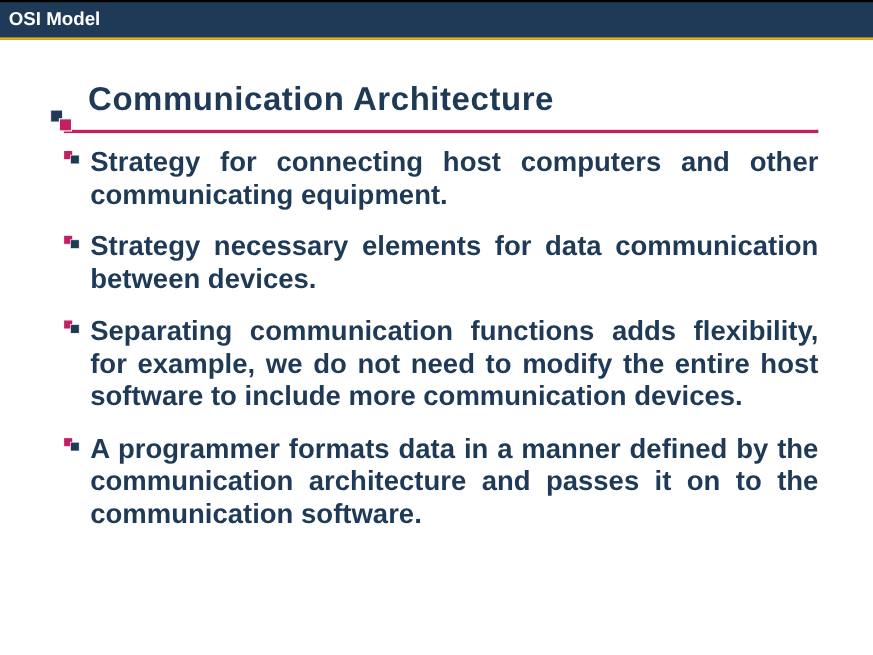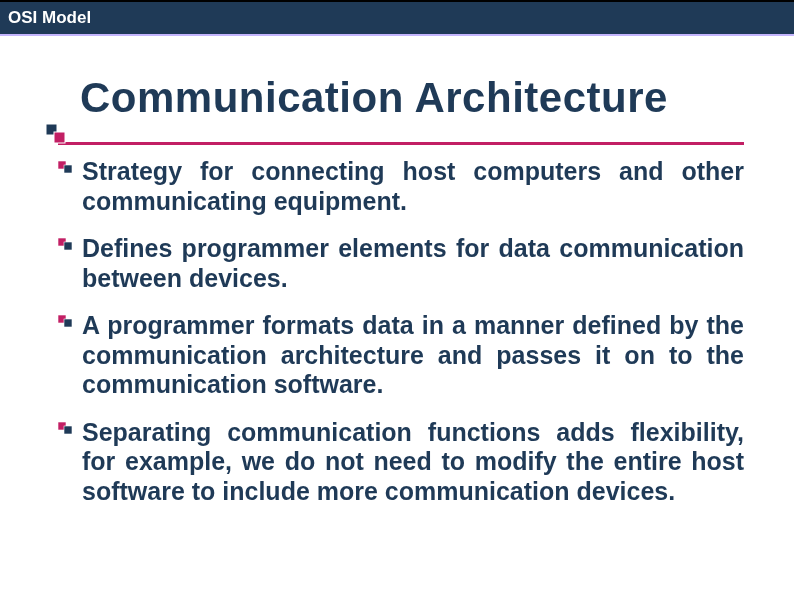--- a/index.html
+++ b/index.html
@@ -12,21 +12,21 @@
     height: 595px;
     background: #ffffff;
     font-family: Arial, Helvetica, sans-serif;
     overflow: hidden;
   }
   .header-bar {
     width: 100%;
     height: 36px;
     background: #1f3a57;
     border-top: 2px solid #000;
-    border-bottom: 2px solid #c4b5fd;
+    border-bottom: 2px solid #eab308;
     display: flex;
     align-items: center;
     padding-left: 8px;
   }
   .header-text {
     color: #ffffff;
     font-size: 17px;
     font-weight: bold;
   }
   .content {
@@ -41,24 +41,24 @@
   .title-bullet {
     position: absolute;
     left: -12px;
     bottom: -4px;
   }
   .title-bullet svg {
     display: block;
   }
   .title {
     color: #1f3a57;
-    font-size: 42px;
+    font-size: 30px;
     font-weight: bold;
     padding-left: 22px;
-    padding-bottom: 20px;
+    padding-bottom: 10px;
     letter-spacing: 0.5px;
   }
   .bullets {
     margin-left: 8px;
   }
   .bullet-item {
     display: flex;
     align-items: flex-start;
     margin-bottom: 18px;
   }
@@ -112,38 +112,38 @@
       <div class="bullet-text">Strategy for connecting host computers and other communicating equipment.</div>
     </div>
 
     <div class="bullet-item">
       <span class="bullet-icon">
         <svg width="16" height="12" viewBox="0 0 16 12">
           <rect x="0" y="0" width="8" height="8" fill="#c21f64" stroke="#fff" stroke-width="0.6"></rect>
           <rect x="6" y="4" width="8" height="8" fill="#1f3a57" stroke="#fff" stroke-width="0.6"></rect>
         </svg>
       </span>
-      <div class="bullet-text">Defines programmer elements for data communication between devices.</div>
+      <div class="bullet-text">Strategy necessary elements for data communication between devices.</div>
     </div>
 
+
+    <div class="bullet-item">
+      <span class="bullet-icon">
+        <svg width="16" height="12" viewBox="0 0 16 12">
+          <rect x="0" y="0" width="8" height="8" fill="#c21f64" stroke="#fff" stroke-width="0.6"></rect>
+          <rect x="6" y="4" width="8" height="8" fill="#1f3a57" stroke="#fff" stroke-width="0.6"></rect>
+        </svg>
+      </span>
+      <div class="bullet-text">Separating communication functions adds flexibility, for example, we do not need to modify the entire host software to include more communication devices.</div>
+    </div>
 
     <div class="bullet-item">
       <span class="bullet-icon">
         <svg width="16" height="12" viewBox="0 0 16 12">
           <rect x="0" y="0" width="8" height="8" fill="#c21f64" stroke="#fff" stroke-width="0.6"></rect>
           <rect x="6" y="4" width="8" height="8" fill="#1f3a57" stroke="#fff" stroke-width="0.6"></rect>
         </svg>
       </span>
       <div class="bullet-text">A programmer formats data in a manner defined by the communication architecture and passes it on to the communication software.</div>
     </div>
 
-    <div class="bullet-item">
-      <span class="bullet-icon">
-        <svg width="16" height="12" viewBox="0 0 16 12">
-          <rect x="0" y="0" width="8" height="8" fill="#c21f64" stroke="#fff" stroke-width="0.6"></rect>
-          <rect x="6" y="4" width="8" height="8" fill="#1f3a57" stroke="#fff" stroke-width="0.6"></rect>
-        </svg>
-      </span>
-      <div class="bullet-text">Separating communication functions adds flexibility, for example, we do not need to modify the entire host software to include more communication devices.</div>
-    </div>
-
   </div>
 </div>
 
 </body></html>

